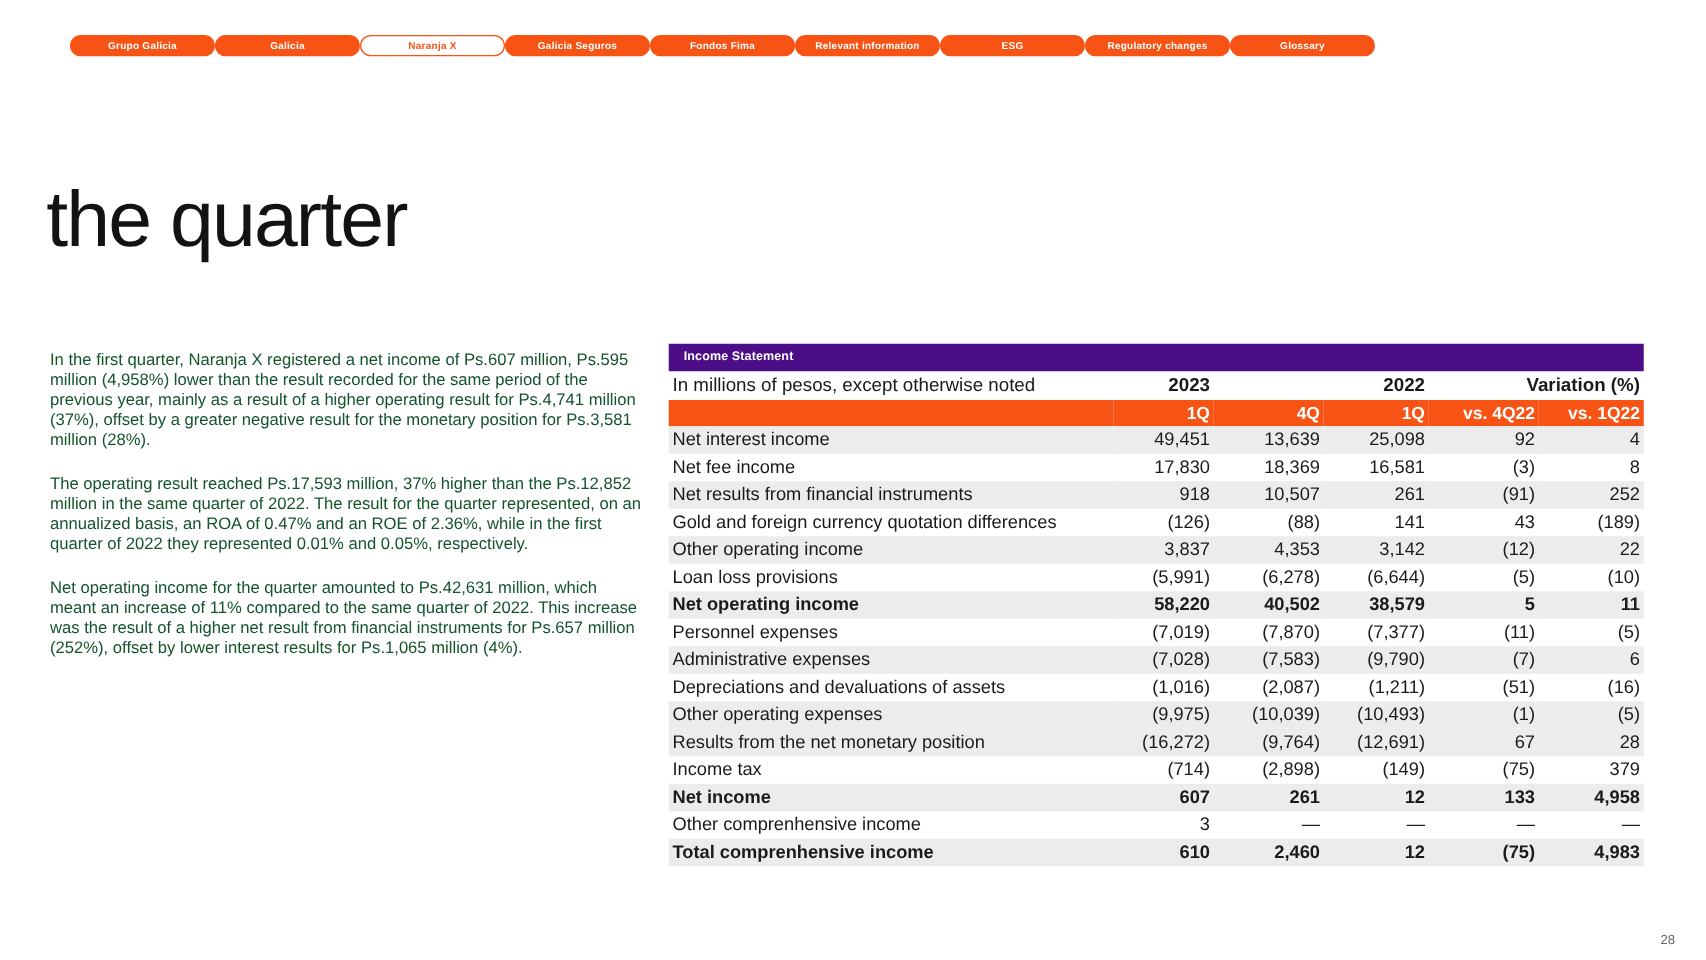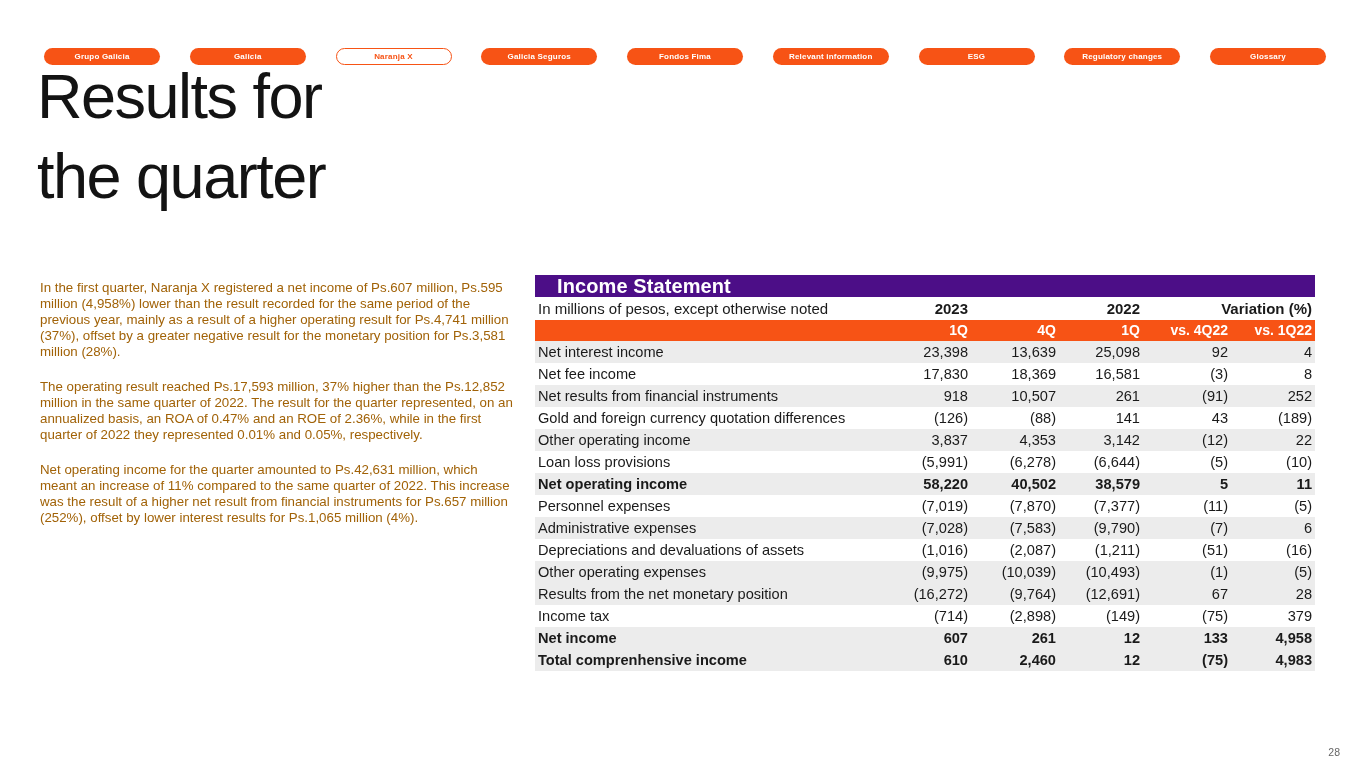--- a/index.html
+++ b/index.html
@@ -7,45 +7,45 @@
     --purple:#4C0E87;
     --stripe:#ECECEC;
     --ink:#1A1A1A;
   }
   *{margin:0;padding:0;box-sizing:border-box;}
   html,body{background:#fff;}
   body{font-family:"Liberation Sans", sans-serif;}
   .slide{position:relative;width:1365px;height:768px;background:#fff;overflow:hidden;}
 
   
-  .nav{position:absolute;left:44px;top:28px;width:1282px;display:flex;justify-content:space-between;margin-top:20px;}
+  .nav{position:absolute;left:56px;top:28px;width:1282px;display:flex;}
   .pill{
     width:116px;height:17px;border-radius:9px;border:none;
     background:var(--orange);color:#fff;
     font-family:"Liberation Sans",sans-serif;font-size:8px;font-weight:bold;letter-spacing:.2px;
     display:flex;align-items:center;justify-content:center;cursor:pointer;white-space:nowrap;
   }
   .pill.active{background:#fff;border:1.5px solid var(--orange);color:var(--orange);}
 
   
   .title{
     position:absolute;left:37px;top:56px;
     font-size:63px;line-height:80px;font-weight:500;color:#131313;letter-spacing:-1.5px;
   }
 
   
-  .body-text{position:absolute;left:40px;top:280px;width:476px;color:#a16207;
+  .body-text{position:absolute;left:40px;top:280px;width:476px;color:#14532d;
     font-size:13.3px;line-height:16px;}
   .body-text p{margin:0 0 19px 0;}
 
   
   .table-wrap{position:absolute;left:535px;top:275px;width:780px;}
   .table-title{
     height:22px;line-height:22px;background:var(--purple);color:#fff;
-    font-size:20px;font-weight:bold;padding-left:22px;letter-spacing:.1px;
+    font-size:10px;font-weight:bold;padding-left:12px;letter-spacing:.1px;
   }
   table{width:780px;border-collapse:collapse;table-layout:fixed;color:var(--ink);}
   col.c-label{width:356px}
   col.c1{width:80px}
   col.c2{width:88px}
   col.c3{width:84px}
   col.c4{width:88px}
   col.c5{width:84px}
   th,td{font-weight:normal;vertical-align:bottom;}
   tr.subhead th{height:23px;font-size:15px;padding-bottom:3px;}
@@ -73,21 +73,21 @@
       <button class="pill">Galicia</button>
       <button class="pill active">Naranja X</button>
       <button class="pill">Galicia Seguros</button>
       <button class="pill">Fondos Fima</button>
       <button class="pill">Relevant information</button>
       <button class="pill">ESG</button>
       <button class="pill">Regulatory changes</button>
       <button class="pill">Glossary</button>
     </nav>
 
-  <h1 class="title"><span>Results for</span><br><span>the quarter</span></h1>
+  <h1 class="title"><br><span>the quarter</span></h1>
 
   <div class="body-text">
     <p>In the first quarter, Naranja X registered a net income of Ps.607 million, Ps.595 million (4,958%) lower than the result recorded for the same period of the previous year, mainly as a result of a higher operating result for Ps.4,741 million (37%), offset by a greater negative result for the monetary position for Ps.3,581 million (28%).</p>
     <p>The operating result reached Ps.17,593 million, 37% higher than the Ps.12,852 million in the same quarter of 2022. The result for the quarter represented, on an annualized basis, an ROA of 0.47% and an ROE of 2.36%, while in the first quarter of 2022 they represented 0.01% and 0.05%, respectively.</p>
     <p>Net operating income for the quarter amounted to Ps.42,631 million, which meant an increase of 11% compared to the same quarter of 2022. This increase was the result of a higher net result from financial instruments for Ps.657 million (252%), offset by lower interest results for Ps.1,065 million (4%).</p>
   </div>
 
   <div class="table-wrap">
     <div class="table-title">Income Statement</div>
     <table>
@@ -112,21 +112,21 @@
           <th>1Q</th>
           <th>4Q</th>
           <th>1Q</th>
           <th>vs. 4Q22</th>
           <th>vs. 1Q22</th>
         </tr>
       </thead>
       <tbody>
           <tr class="stripe">
             <td class="label">Net interest income</td>
-            <td class="num">23,398</td>
+            <td class="num">49,451</td>
             <td class="num">13,639</td>
             <td class="num">25,098</td>
             <td class="num">92</td>
             <td class="num">4</td>
           </tr>
           <tr class="">
             <td class="label">Net fee income</td>
             <td class="num">17,830</td>
             <td class="num">18,369</td>
             <td class="num">16,581</td>
@@ -222,20 +222,28 @@
             <td class="num">379</td>
           </tr>
           <tr class="stripe bold">
             <td class="label">Net income</td>
             <td class="num">607</td>
             <td class="num">261</td>
             <td class="num">12</td>
             <td class="num">133</td>
             <td class="num">4,958</td>
           </tr>
+          <tr class="">
+            <td class="label">Other comprenhensive income</td>
+            <td class="num">3</td>
+            <td class="num">—</td>
+            <td class="num">—</td>
+            <td class="num">—</td>
+            <td class="num">—</td>
+          </tr>
           <tr class="stripe bold">
             <td class="label">Total comprenhensive income</td>
             <td class="num">610</td>
             <td class="num">2,460</td>
             <td class="num">12</td>
             <td class="num">(75)</td>
             <td class="num">4,983</td>
           </tr>
         </tbody>
     </table>

